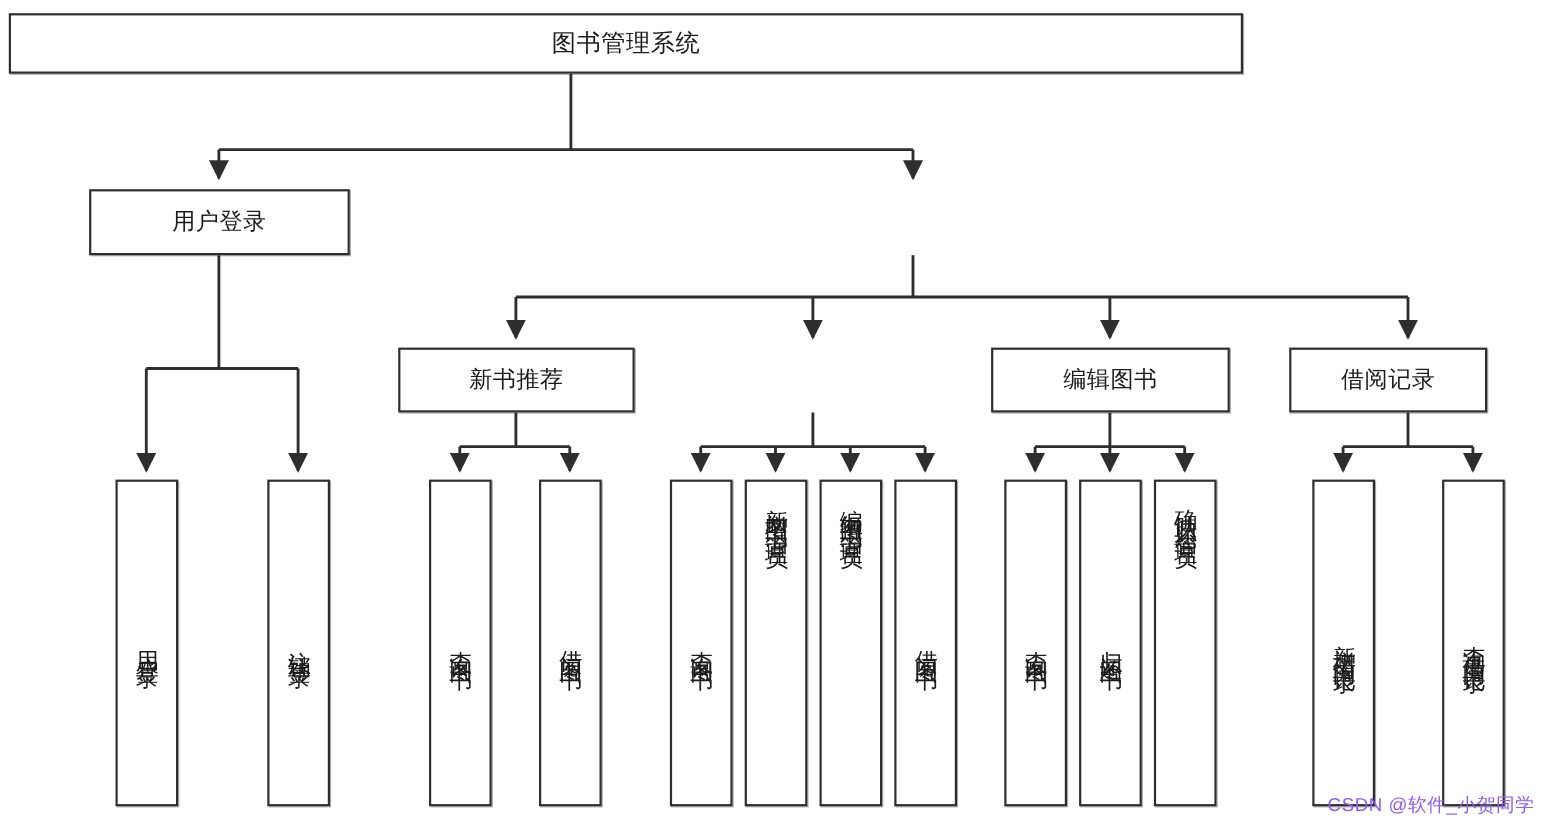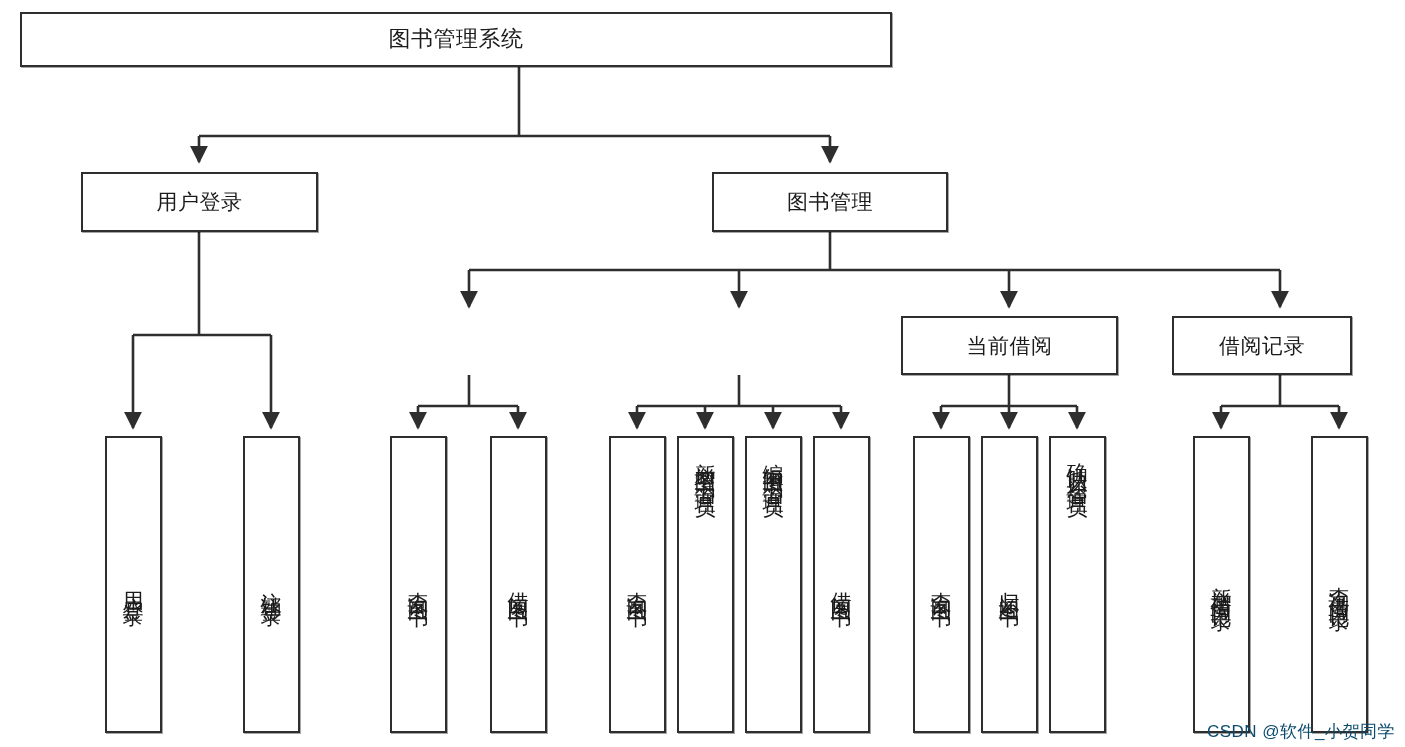--- a/index.html
+++ b/index.html
@@ -70,21 +70,21 @@
     padding-top: 0;
   }
   .node.vertical.centered .node-label {
     margin-top: 0;
   }
   .watermark {
     position: absolute;
     right: 10px;
     bottom: 4px;
     font-size: 17px;
-    color: #0c4a6e;
+    color: #8b5cf6;
     letter-spacing: 0.5px;
     white-space: nowrap;
     pointer-events: none;
   }
 </style>
 </head>
 <body>
 
 <div id="diagram-root">
 
@@ -131,33 +131,33 @@
       <path d="M 1009 406 L 1009 428" marker-end="url(#arrow)"></path>
       <path d="M 1077 406 L 1077 428" marker-end="url(#arrow)"></path>
 
       <path d="M 1280 375 L 1280 406"></path>
       <path d="M 1221 406 L 1339 406"></path>
       <path d="M 1221 406 L 1221 428" marker-end="url(#arrow)"></path>
       <path d="M 1339 406 L 1339 428" marker-end="url(#arrow)"></path>
     </g>
   </svg>
 
-  <div class="node root horizontal" style="left:20px; top:12px; width:872px; height:55px;">
+  <div class="node root horizontal" style="left:8px; top:12px; width:1122px; height:55px;">
     <span class="node-label">图书管理系统</span>
   </div>
 
   <div class="node horizontal" style="left:81px; top:172px; width:237px; height:60px;">
     <span class="node-label">用户登录</span>
   </div>
-  <div class="node horizontal" style="left:712px; top:172px; width:236px; height:60px;">
-    <span class="node-label">图书管理</span>
-  </div>
-
+
+  <div class="node horizontal" style="left:362px; top:316px; width:215px; height:59px;">
+    <span class="node-label">新书推荐</span>
+  </div>
   <div class="node horizontal" style="left:901px; top:316px; width:217px; height:59px;">
-    <span class="node-label">当前借阅</span>
+    <span class="node-label">编辑图书</span>
   </div>
   <div class="node horizontal" style="left:1172px; top:316px; width:180px; height:59px;">
     <span class="node-label">借阅记录</span>
   </div>
 
   <div class="node vertical centered" style="left:105px; top:436px; width:57px; height:297px;">
     <span class="node-label">用户登录</span>
   </div>
   <div class="node vertical centered" style="left:243px; top:436px; width:57px; height:297px;">
     <span class="node-label">注销登录</span>

